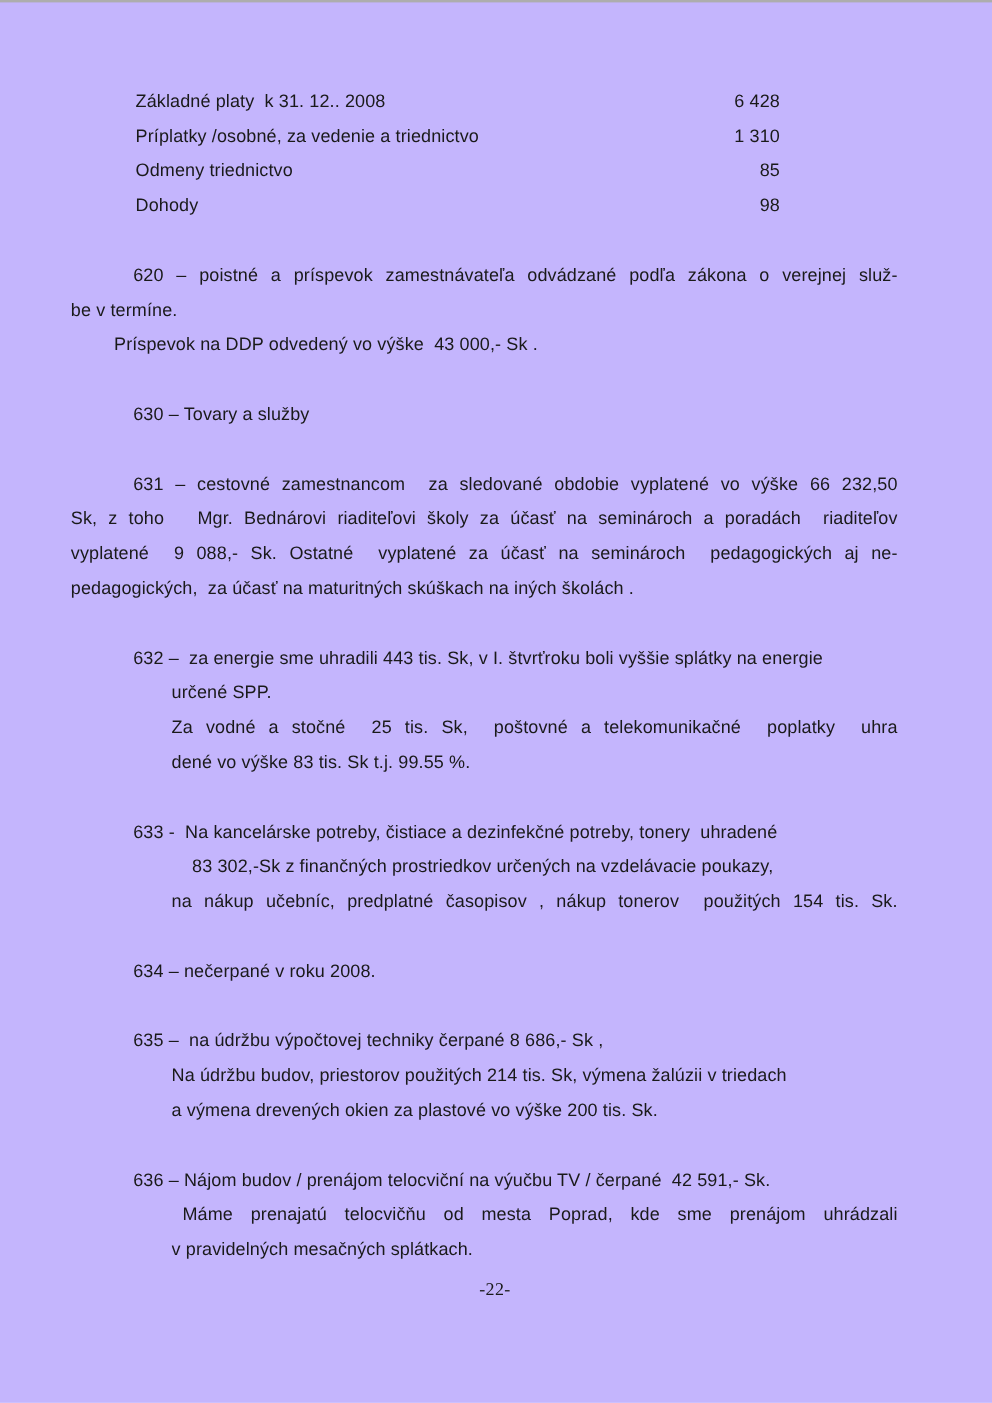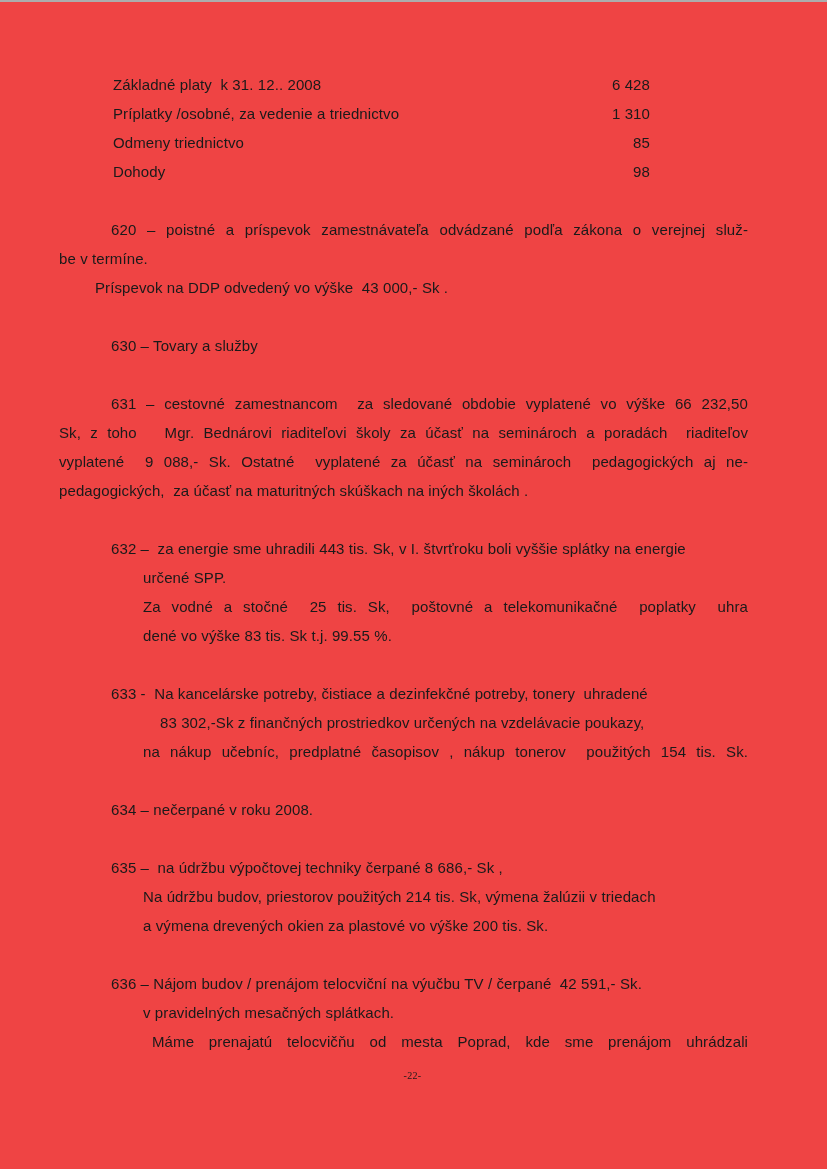--- a/index.html
+++ b/index.html
@@ -6,21 +6,21 @@
   body {
     width: 827px; height: 1169px;
     background: #ffffff;
     font-family: "Liberation Sans", sans-serif;
   }
   .page {
     position: relative;
     width: 827px; height: 1169px;
     box-sizing: border-box;
     padding: 68px 79px 0 59px;
-    background: #ef4444;
+    background: #c4b5fd;
     border-top: 2px solid #adadad;
     color: #1a1a1a;
     font-size: 15px;
     letter-spacing: 0.1px;
     overflow: hidden;
   }
   .blk { margin: 0 0 29px 0; }
   .blk.tight { margin-bottom: 5px; }
   .ln {
     line-height: 29px;
@@ -47,21 +47,21 @@
   }
   .sval { text-align: right; }
 
   
   .footer {
     margin-top: 0;
     line-height: 29px; height: 29px;
     text-align: center;
     padding-left: 18px;
     font-family: "Liberation Serif", serif;
-    font-size: 10px;
+    font-size: 15px;
     letter-spacing: 0.3px;
   }
 </style>
 </head>
 <body>
 
 <div class="page">
 
   <div class="salary blk">
     <div class="srow">
@@ -117,19 +117,19 @@
   </div>
 
   <div class="blk">
     <div class="ln i52">635 –  na údržbu výpočtovej techniky čerpané 8 686,- Sk ,</div>
     <div class="ln i84">Na údržbu budov, priestorov použitých 214 tis. Sk, výmena žalúzii v triedach</div>
     <div class="ln i84">a výmena drevených okien za plastové vo výške 200 tis. Sk.</div>
   </div>
 
   <div class="blk tight">
     <div class="ln i52">636 – Nájom budov / prenájom telocviční na výučbu TV / čerpané  42 591,- Sk.</div>
+    <div class="ln i93 j">Máme prenajatú telocvičňu od mesta Poprad, kde sme prenájom uhrádzali</div>
     <div class="ln i84">v pravidelných mesačných splátkach.</div>
-    <div class="ln i93 j">Máme prenajatú telocvičňu od mesta Poprad, kde sme prenájom uhrádzali</div>
   </div>
 
   <div class="footer">-22-</div>
 
 </div>
 
 </body></html>

